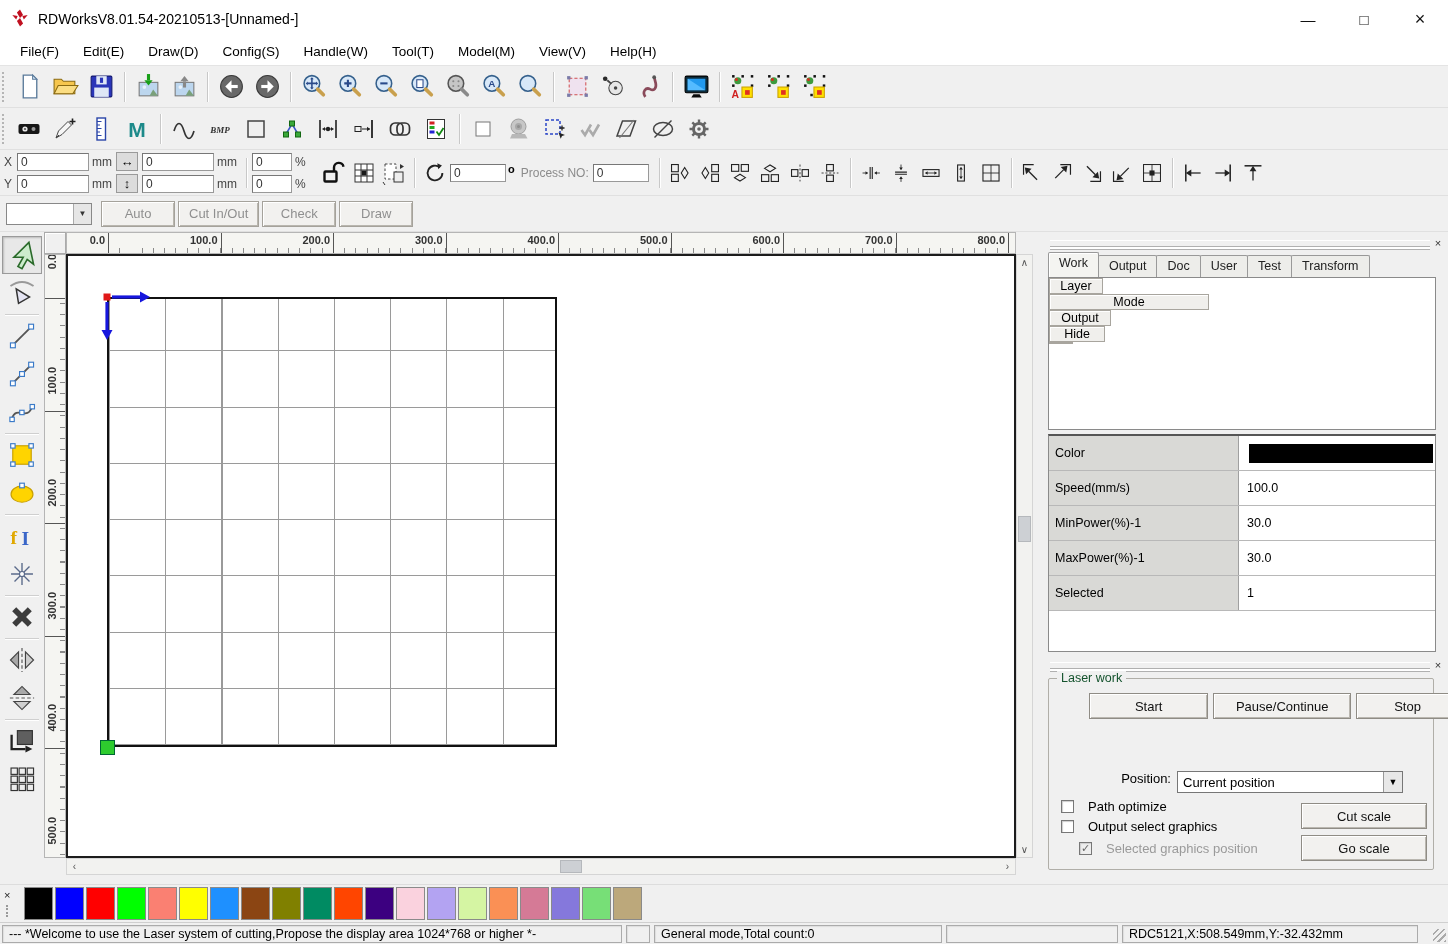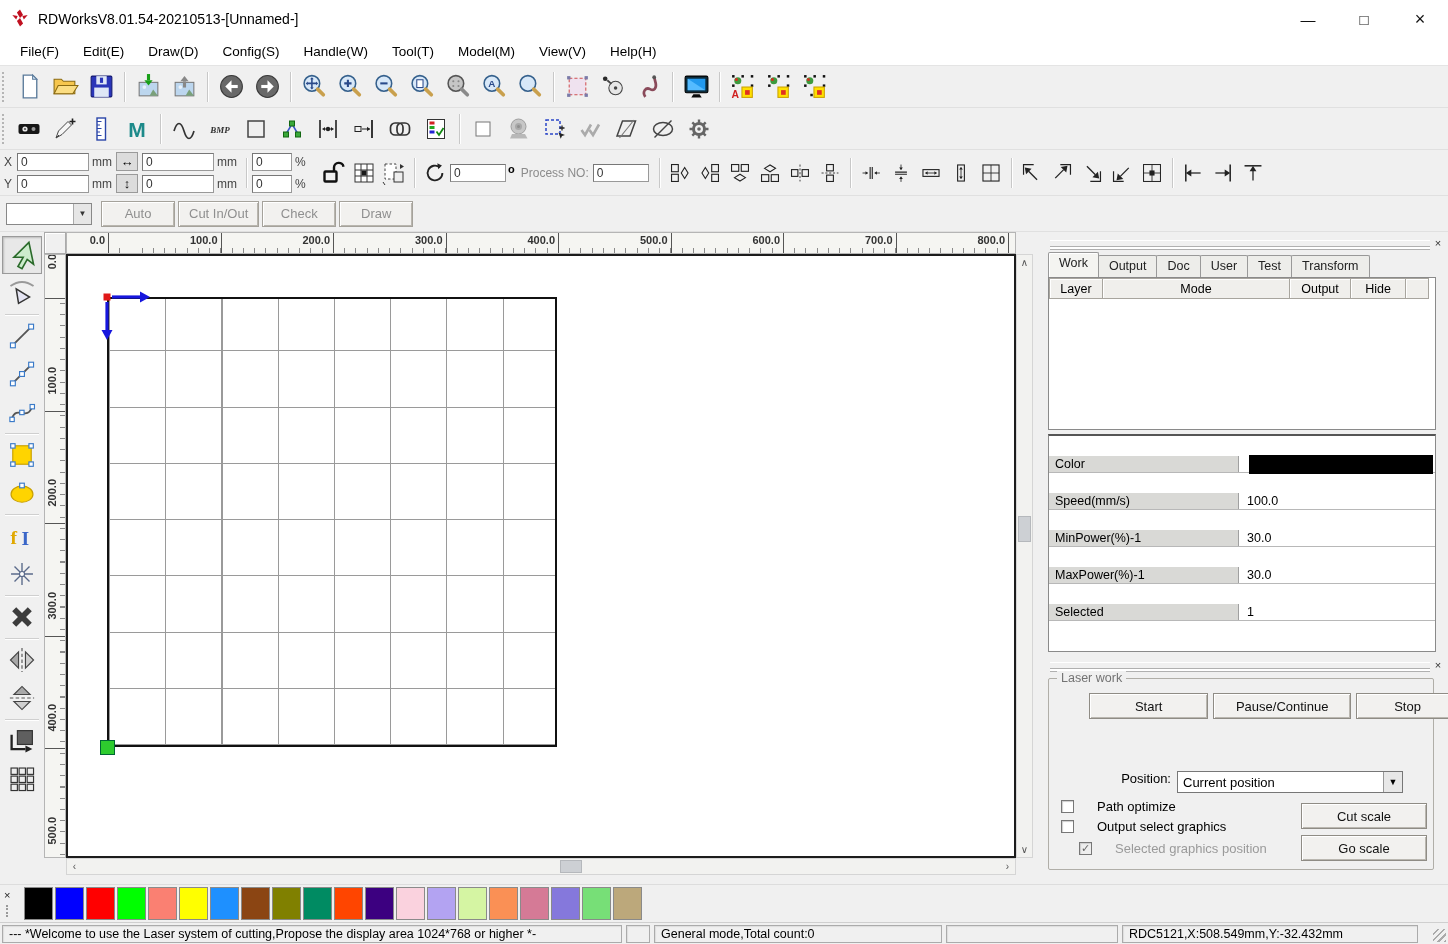--- a/index.html
+++ b/index.html
@@ -82,38 +82,38 @@
   
   #rightpanel { position:absolute; left:1046px; top:0; width:402px; height:652px; background:#f0f0f0; }
   .grip-bar { position:absolute; left:4px; width:380px; height:7px; border-top:1px solid #fff; border-bottom:1px solid #b0b0b0; box-shadow:0 2px 0 #fff, 0 3px 0 #b0b0b0; }
   .dock-close { position:absolute; width:14px; height:14px; display:flex; align-items:center; justify-content:center; font-size:11px; color:#333; }
 
   #tabs { position:absolute; left:2px; top:20px; height:25px; display:flex; align-items:flex-end; }
   .tab { height:22px; padding:3px 10px 0 10px; font-size:12.5px; border:1px solid #999; border-bottom:none; background:#ededea; margin-right:-1px; border-radius:2px 2px 0 0; color:#222; }
   .tab.active { height:25px; background:#f4f4f1; font-weight:normal; position:relative; z-index:2; box-shadow:inset 1px 1px 0 #fff; }
 
   #layer-table { position:absolute; left:2px; top:45px; width:388px; height:153px; background:#fff; border:1px solid #8a8a8a; }
-  #layer-table .hdr { display:flex; height:21px; }
+  #layer-table .hdr { display:flex; height:21px;flex-direction:column; }
   #layer-table .hcell { border:1px solid #a8a59e; box-shadow:inset 1px 1px 0 #fff; background:#f0efec; font-size:12.5px; display:flex; align-items:center; justify-content:center; margin-right:-1px; }
 
   #prop-table { position:absolute; left:2px; top:202px; width:388px; height:218px; background:#fff; border:1px solid #8a8a8a; border-top:2px solid #555; }
-  .prop-row { display:flex; height:17px; border-bottom:1px solid #b8b8b8;margin-top:20px; }
+  .prop-row { display:flex; height:35px; border-bottom:1px solid #b8b8b8; }
   .prop-label { width:190px; background:#d9d9d6; border-right:1px solid #a0a0a0; display:flex; align-items:center; padding-left:6px; font-size:12.5px; }
   .prop-value { flex:1; display:flex; align-items:center; padding-left:8px; font-size:12.5px; }
   .color-swatch { width:184px; height:19px; margin-left:2px; }
 
   #laser-box { position:absolute; left:2px; top:446px; width:386px; height:192px; border:1px solid #b0aea8; border-radius:2px; }
-  #laser-box legend,#laser-title { position:absolute; top:-8px; left:8px; background:#f0f0f0; padding:0 4px; font-size:12.5px; color:#737373; }
+  #laser-box legend,#laser-title { position:absolute; top:-8px; left:8px; background:#f0f0f0; padding:0 4px; font-size:12.5px; color:#14532d; }
   .lw-btn { background:#f2f1ef; border:1px solid #8f8c85; box-shadow:inset 1px 1px 0 #fff, inset -1px -1px 0 #bab7b0; font-size:13px; color:#111; display:flex; align-items:center; justify-content:center; height:26px; }
   .lw-row { position:absolute; left:8px; width:370px; display:grid; grid-template-columns:1.02fr 1.18fr 0.88fr; gap:5px; }
   #pos-row { position:absolute; left:0; top:92px; width:386px; display:flex; }
   #pos-label { width:128px; text-align:right; font-size:13px; padding-right:6px; }
   #pos-select { width:226px; height:22px; background:#fff; border:1px solid #777; display:flex; align-items:center; padding-left:5px; font-size:13px; }
   #pos-select .arrow-box { margin-left:auto; width:19px; height:20px; background:#e8e8e8; border-left:1px solid #999; display:flex; align-items:center; justify-content:center; font-size:9px; }
-  .chk-row { position:absolute; left:12px; display:flex; align-items:center; gap:23px; font-size:13px; }
+  .chk-row { position:absolute; left:12px; display:flex; align-items:center; gap:14px; font-size:13px; }
   .chk-box { width:13px; height:13px; background:#fff; border:1px solid #777; box-shadow:inset 1px 1px 1px #ccc; display:flex; align-items:center; justify-content:center; font-size:11px; color:#666; }
   .chk-row.disabled { color:#9a9a9a; }
   .chk-row.disabled .chk-box { background:#eee; }
   .scale-btn { position:absolute; left:252px; width:126px; }
 
   
   #palette { position:absolute; left:0; top:884px; width:1448px; height:38px; background:#f0f0f0; border-top:1px solid #ddd; }
   #palette-close { position:absolute; left:4px; top:4px; font-size:11px; color:#222; }
   #palette-grip { position:absolute; left:6px; top:20px; width:8px; height:12px; border-left:2px dotted #9a9a9a; }
   #swatches { position:absolute; left:24px; top:2px; display:flex; gap:2px; }
@@ -905,21 +905,21 @@
         <div class="tab">Output</div>
         <div class="tab">Doc</div>
         <div class="tab">User</div>
         <div class="tab">Test</div>
         <div class="tab">Transform</div>
       </div>
 
     <div id="layer-table">
       <div class="hdr" id="layer-headers">
           <div class="hcell" style="width: 54px;">Layer</div>
-          <div class="hcell" style="width: 188px;">Mode</div>
+          <div class="hcell" style="width: 160px;">Mode</div>
           <div class="hcell" style="width: 62px;">Output</div>
           <div class="hcell" style="width: 56px;">Hide</div>
           <div class="hcell" style="width: 24px;"></div>
         </div>
       <div style="height:130px; background:#fff;"></div>
     </div>
 
     <div id="prop-table">
         <div class="prop-row">
           <div class="prop-label">Color</div>

